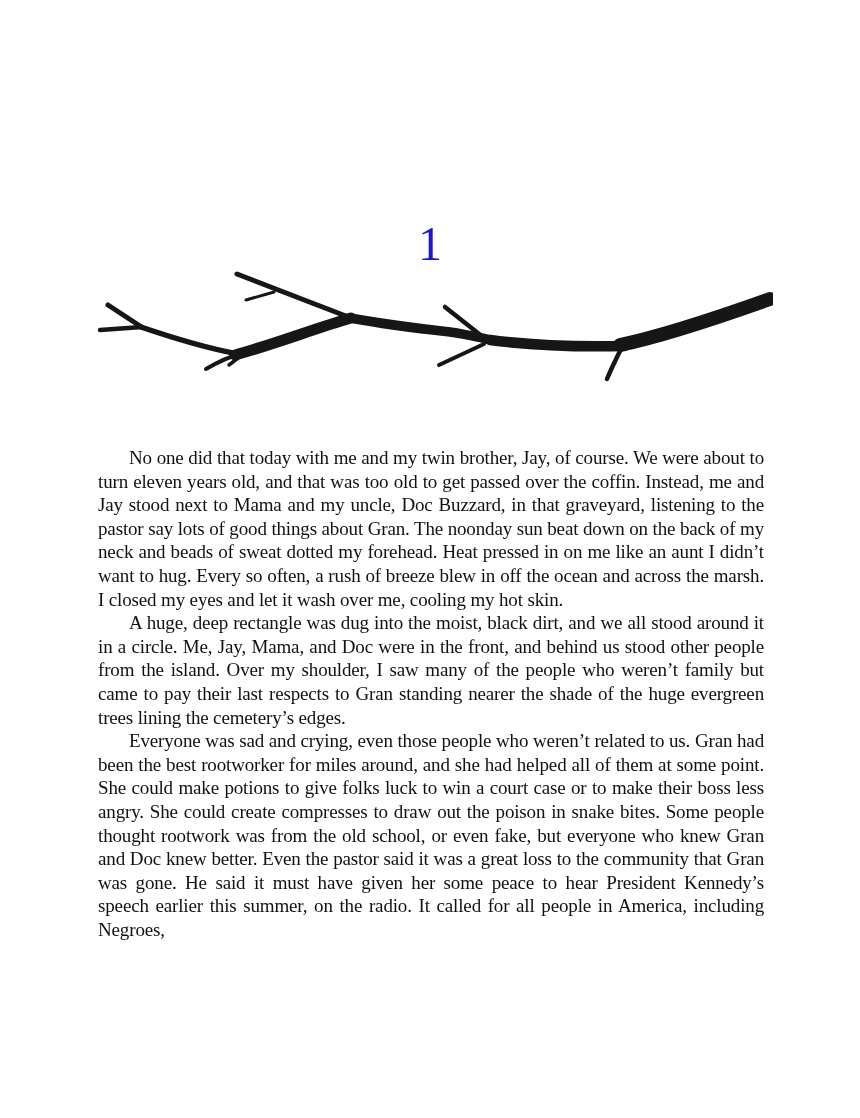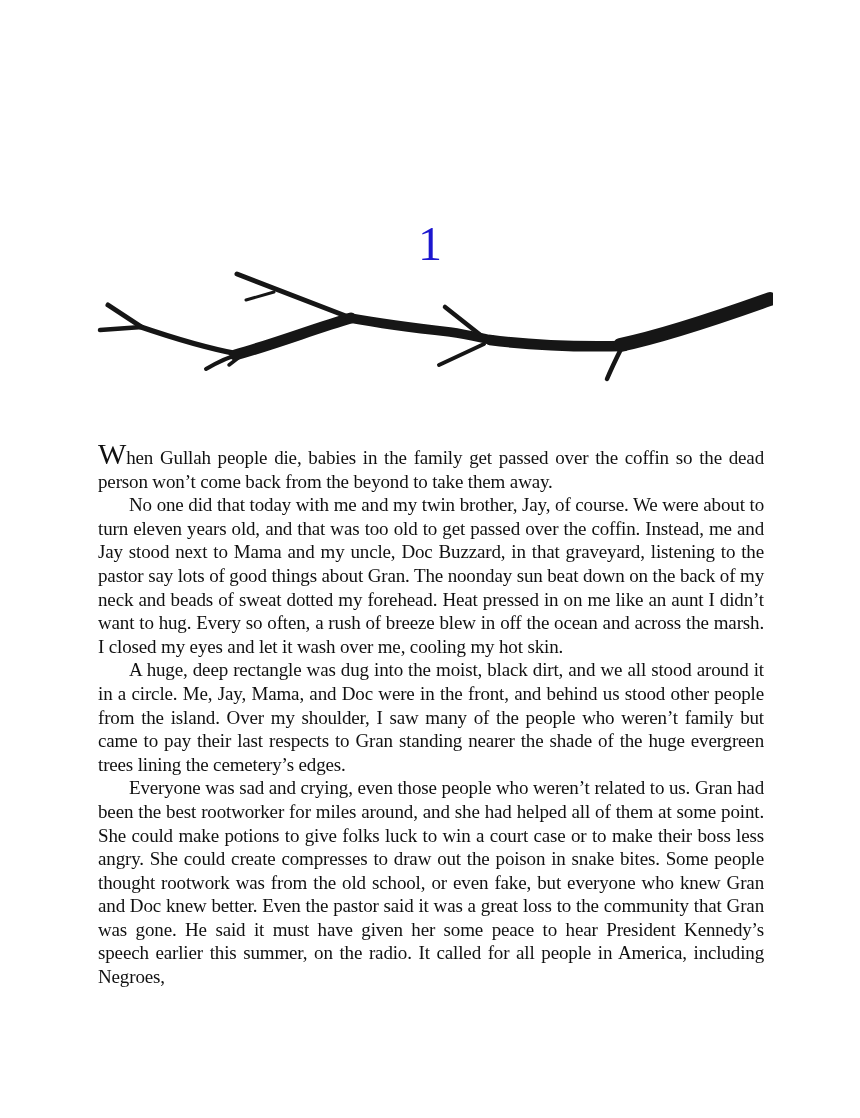--- a/index.html
+++ b/index.html
@@ -91,19 +91,18 @@
     <path d="M396 82 L351 103" stroke-width="4"></path>
 
     <path d="M402 78 C 440 83, 490 85, 536 84" stroke-width="10.5"></path>
 
     <path d="M534 85 C 529 95, 524 105, 519 117" stroke-width="4.5"></path>
 
     <path d="M532 83 C 575 74, 640 52, 682 37" stroke-width="14"></path>
   </svg>
 
   <div class="text-block">
-    <p class="para first"><span class="dropcap">W</span><span>hen Gullah people die, babies in the family get passed over the coffin so the dead person won’t come back from the beyond to take them away.</span></p>
     <p class="para">No one did that today with me and my twin brother, Jay, of course. We were about to turn eleven years old, and that was too old to get passed over the coffin. Instead, me and Jay stood next to Mama and my uncle, Doc Buzzard, in that graveyard, listening to the pastor say lots of good things about Gran. The noonday sun beat down on the back of my neck and beads of sweat dotted my forehead. Heat pressed in on me like an aunt I didn’t want to hug. Every so often, a rush of breeze blew in off the ocean and across the marsh. I closed my eyes and let it wash over me, cooling my hot skin.</p>
     <p class="para">A huge, deep rectangle was dug into the moist, black dirt, and we all stood around it in a circle. Me, Jay, Mama, and Doc were in the front, and behind us stood other people from the island. Over my shoulder, I saw many of the people who weren’t family but came to pay their last respects to Gran standing nearer the shade of the huge evergreen trees lining the cemetery’s edges.</p>
     <p class="para last">Everyone was sad and crying, even those people who weren’t related to us. Gran had been the best rootworker for miles around, and she had helped all of them at some point. She could make potions to give folks luck to win a court case or to make their boss less angry. She could create compresses to draw out the poison in snake bites. Some people thought rootwork was from the old school, or even fake, but everyone who knew Gran and Doc knew better. Even the pastor said it was a great loss to the community that Gran was gone. He said it must have given her some peace to hear President Kennedy’s speech earlier this summer, on the radio. It called for all people in America, including Negroes,</p>
   </div>
 
 </div>
 
 </body></html>

